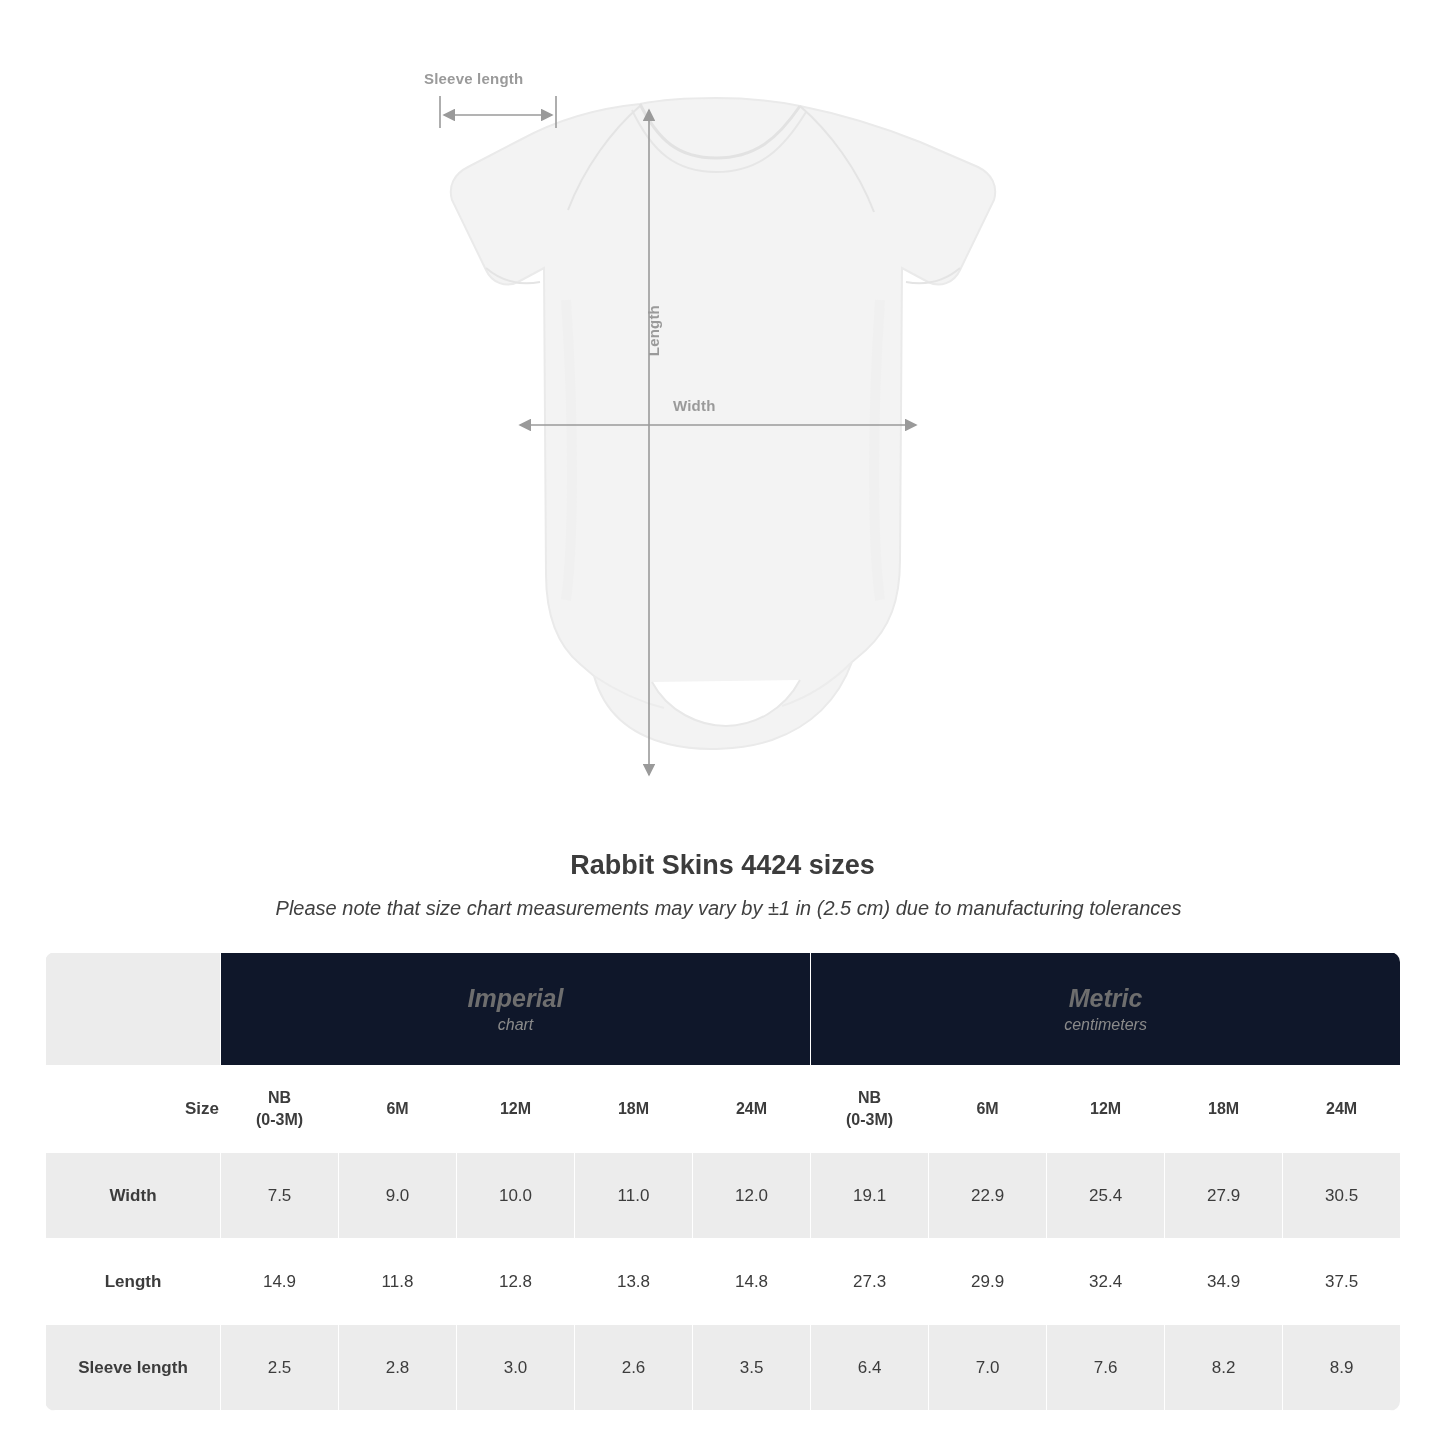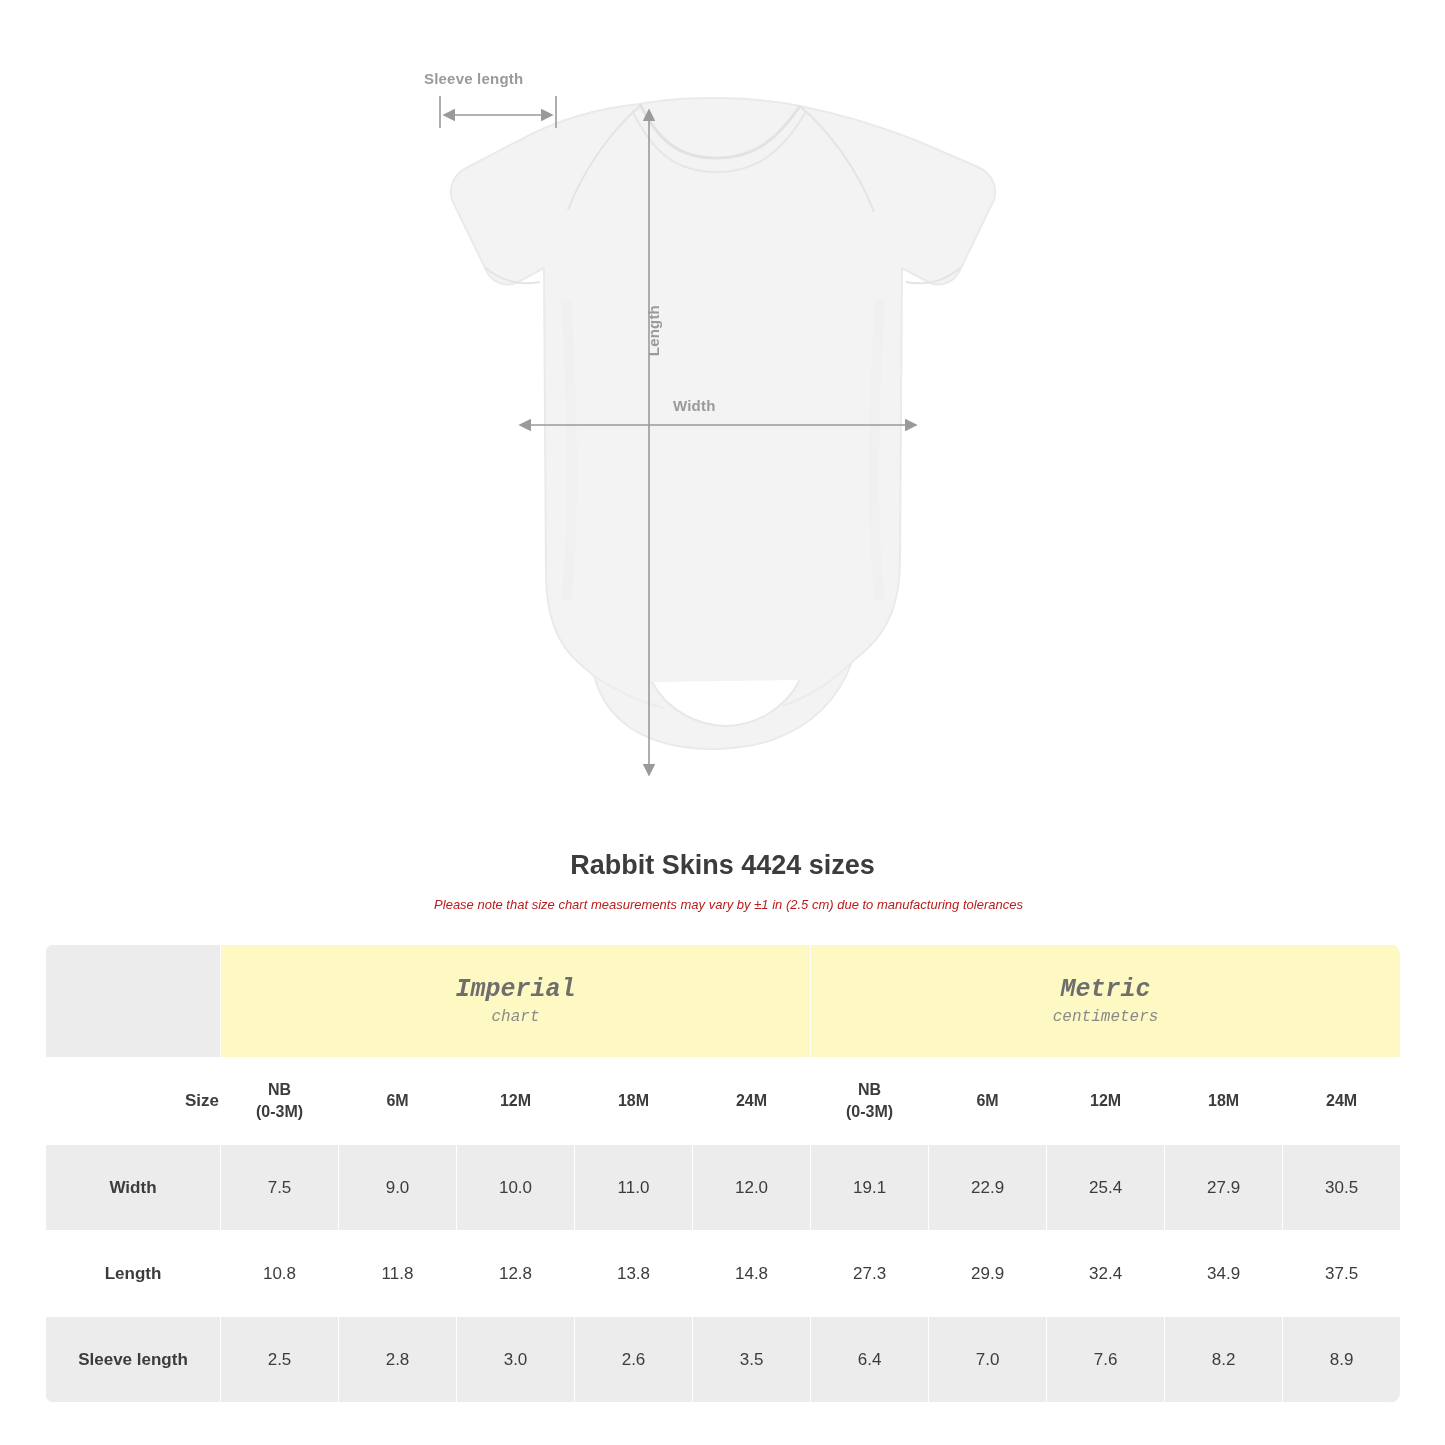--- a/index.html
+++ b/index.html
@@ -62,47 +62,46 @@
     text-align: center;
     margin-top: 30px;
   }
   .chart-title {
     font-size: 27px;
     font-weight: bold;
     color: #3c3c3c;
     margin: 16px;
   }
   .chart-note {
-    font-size: 13px;
+    font-size: 20px;
     font-style: italic;
-    color: #b91c1c;
+    color: #404040;
     margin: 16px 0 0 12px;
   }
 
   
   .table-wrap {
     margin: 32px 45px 0 45px;
   }
   table.size-table {
     width: 1355px;
     border-collapse: collapse;
     table-layout: fixed;
   }
   table.size-table td,
   table.size-table th {
     border: 1px solid #ffffff;
     text-align: center;
     vertical-align: middle;
   }
 
   .unit-head {
-    background: #fef9c3;
+    background: #0f172a;
     height: 110px;
     color: #6e6e6e;
-    font-family: Liberation Mono, monospace;
   }
   .unit-head .unit-name {
     font-size: 25px;
     font-weight: bold;
     font-style: italic;
     line-height: 1.15;
   }
   .unit-head .unit-sub {
     font-size: 16px;
     font-style: italic;
@@ -306,21 +305,21 @@
           <td>12.0</td>
           <td>19.1</td>
           <td>22.9</td>
           <td>25.4</td>
           <td>27.9</td>
           <td>30.5</td>
         </tr>
 
         <tr class="data-row plain">
           <td class="rowlabel">Length</td>
-          <td>10.8</td>
+          <td>14.9</td>
           <td>11.8</td>
           <td>12.8</td>
           <td>13.8</td>
           <td>14.8</td>
           <td>27.3</td>
           <td>29.9</td>
           <td>32.4</td>
           <td>34.9</td>
           <td>37.5</td>
         </tr>

